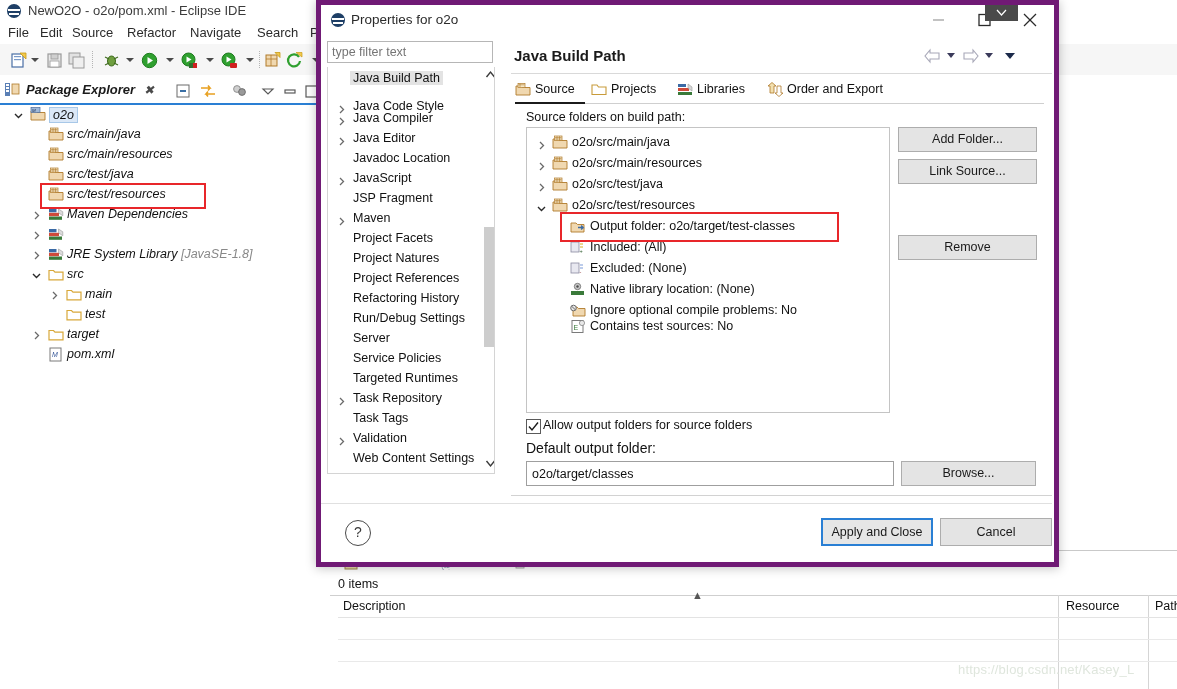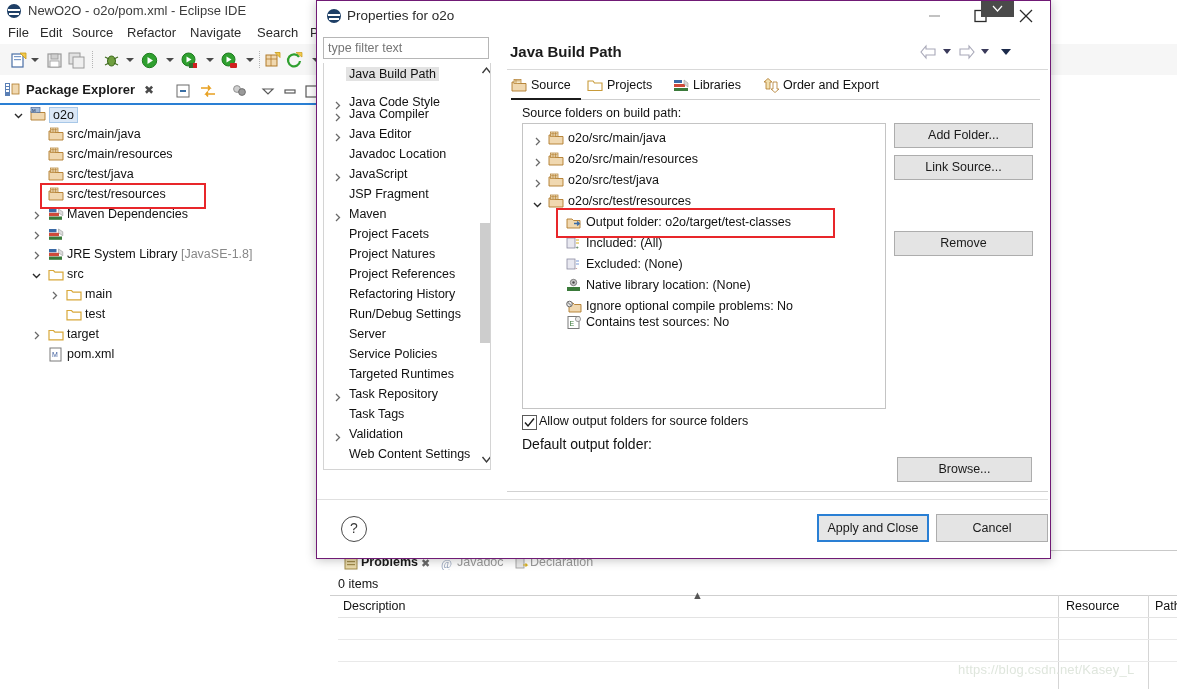--- a/index.html
+++ b/index.html
@@ -22,21 +22,21 @@
   .menu-item{position:absolute;top:3px;font-size:13px;color:#2b2b2b;cursor:default;white-space:nowrap;}
 
   #eclipse-toolbar{position:absolute;left:0;top:44px;width:1177px;height:31px;background:#f6f6f6;
     border-bottom:1px solid #d8d8d8;}
   .tb-ico{position:absolute;top:8px;width:17px;height:17px;}
   .tb-caret{position:absolute;top:14px;width:0;height:0;border-left:4px solid transparent;
     border-right:4px solid transparent;border-top:4px solid #4a4a4a;}
   .tb-sep{position:absolute;top:7px;width:1px;height:17px;border-left:1px dotted #b4b4b4;}
 
   
-  #pkg-explorer{position:absolute;left:0;top:75px;width:330px;height:614px;background:#ffffff;}
+  #pkg-explorer{position:absolute;left:0;top:75px;width:330px;height:614px;background:#ffffff;font-style:italic;}
   #pkg-tab{position:absolute;left:4px;top:3px;height:24px;}
   #pkg-tab-label{position:absolute;left:22px;top:4px;font-size:13px;font-weight:bold;color:#1b1b1b;white-space:nowrap;}
   #pkg-tab-close{position:absolute;left:140px;top:5px;font-size:12px;color:#4a4a4a;}
   #pkg-tab-underline{position:absolute;left:0px;top:28px;width:330px;height:2px;background:#2a7fd4;}
   .pkg-tb-ico{position:absolute;top:9px;width:16px;height:14px;}
 
   .tree-row{position:absolute;height:20px;white-space:nowrap;font-size:12.5px;color:#111;text-align:center;}
   .tw{position:absolute;width:9px;height:9px;}
   .tw svg{display:block;}
   .ticon{position:absolute;width:16px;height:14px;}
@@ -55,21 +55,21 @@
   #pv-items{position:absolute;left:8px;top:26px;font-size:12.5px;color:#111;}
   #pv-hr{position:absolute;left:0px;top:44px;width:847px;height:1px;background:#cfcfcf;}
   #pv-collapse{position:absolute;left:362px;top:38px;font-size:11px;color:#555;}
   .pv-col-head{position:absolute;top:48px;font-size:12.5px;color:#111;white-space:nowrap;}
   .pv-vline{position:absolute;top:44px;width:1px;height:95px;background:#d5d5d5;}
   .pv-hline{position:absolute;left:8px;top:66px;width:839px;height:1px;background:#e3e3e3;}
   .pv-rowline{position:absolute;left:8px;width:839px;height:1px;background:#e9e9e9;}
 
   
   #dialog{position:absolute;left:316px;top:0px;width:733px;height:557px;background:#ffffff;
-    border:1px solid #701a75;box-shadow:0 1px 10px rgba(0,0,0,0.25);}
+    border:5px solid #701a75;box-shadow:0 1px 10px rgba(0,0,0,0.25);}
   #dlg-titlebar{position:absolute;left:0;top:0;width:731px;height:30px;background:#ffffff;}
   #dlg-title{position:absolute;left:30px;top:7px;font-size:13.5px;color:#2b2b2b;white-space:nowrap;}
   .dlg-logo{position:absolute;left:10px;top:8px;width:14px;height:14px;border-radius:50%;background:#1e3f66;}
   .dlg-logo::after{content:"";position:absolute;left:1px;top:5px;width:12px;height:2px;background:#fff;}
   .dlg-logo::before{content:"";position:absolute;left:2px;top:9px;width:10px;height:2px;background:#fff;}
   .win-btn{position:absolute;top:0px;width:45px;height:30px;cursor:default;}
   .win-glyph{position:absolute;left:0;top:0;width:45px;height:30px;}
 
   #dlg-body{position:absolute;left:0;top:30px;width:731px;height:468px;background:#ffffff;}
 
@@ -794,20 +794,21 @@
     <div class="side-btn" style="top:200px">Remove</div>
 
     <div id="chk-allow">
       <svg width="11" height="11" viewBox="0 0 11 11">
         <polyline points="1,5.5 4,9 10,1.5" fill="none" stroke="#1a1a1a" stroke-width="1.4"></polyline>
       </svg>
     </div>
     <div id="chk-allow-label">Allow output folders for source folders</div>
 
     <div id="default-out-label">Default output folder:</div>
+    <input id="default-out-input" type="text" value="o2o/target/classes" style="">
     <div id="browse-btn">Browse...</div>
 
     <div id="pane-bottom-hr"></div>
     <div id="apply-btn">Apply</div>
   <div class="redbox" style="left: 239px; top: 177px; width: 275px; height: 26px;"></div>
     </div>
 
   <div id="dlg-footer">
     <div id="help-btn">?</div>
     <div id="apply-close-btn">Apply and Close</div>

